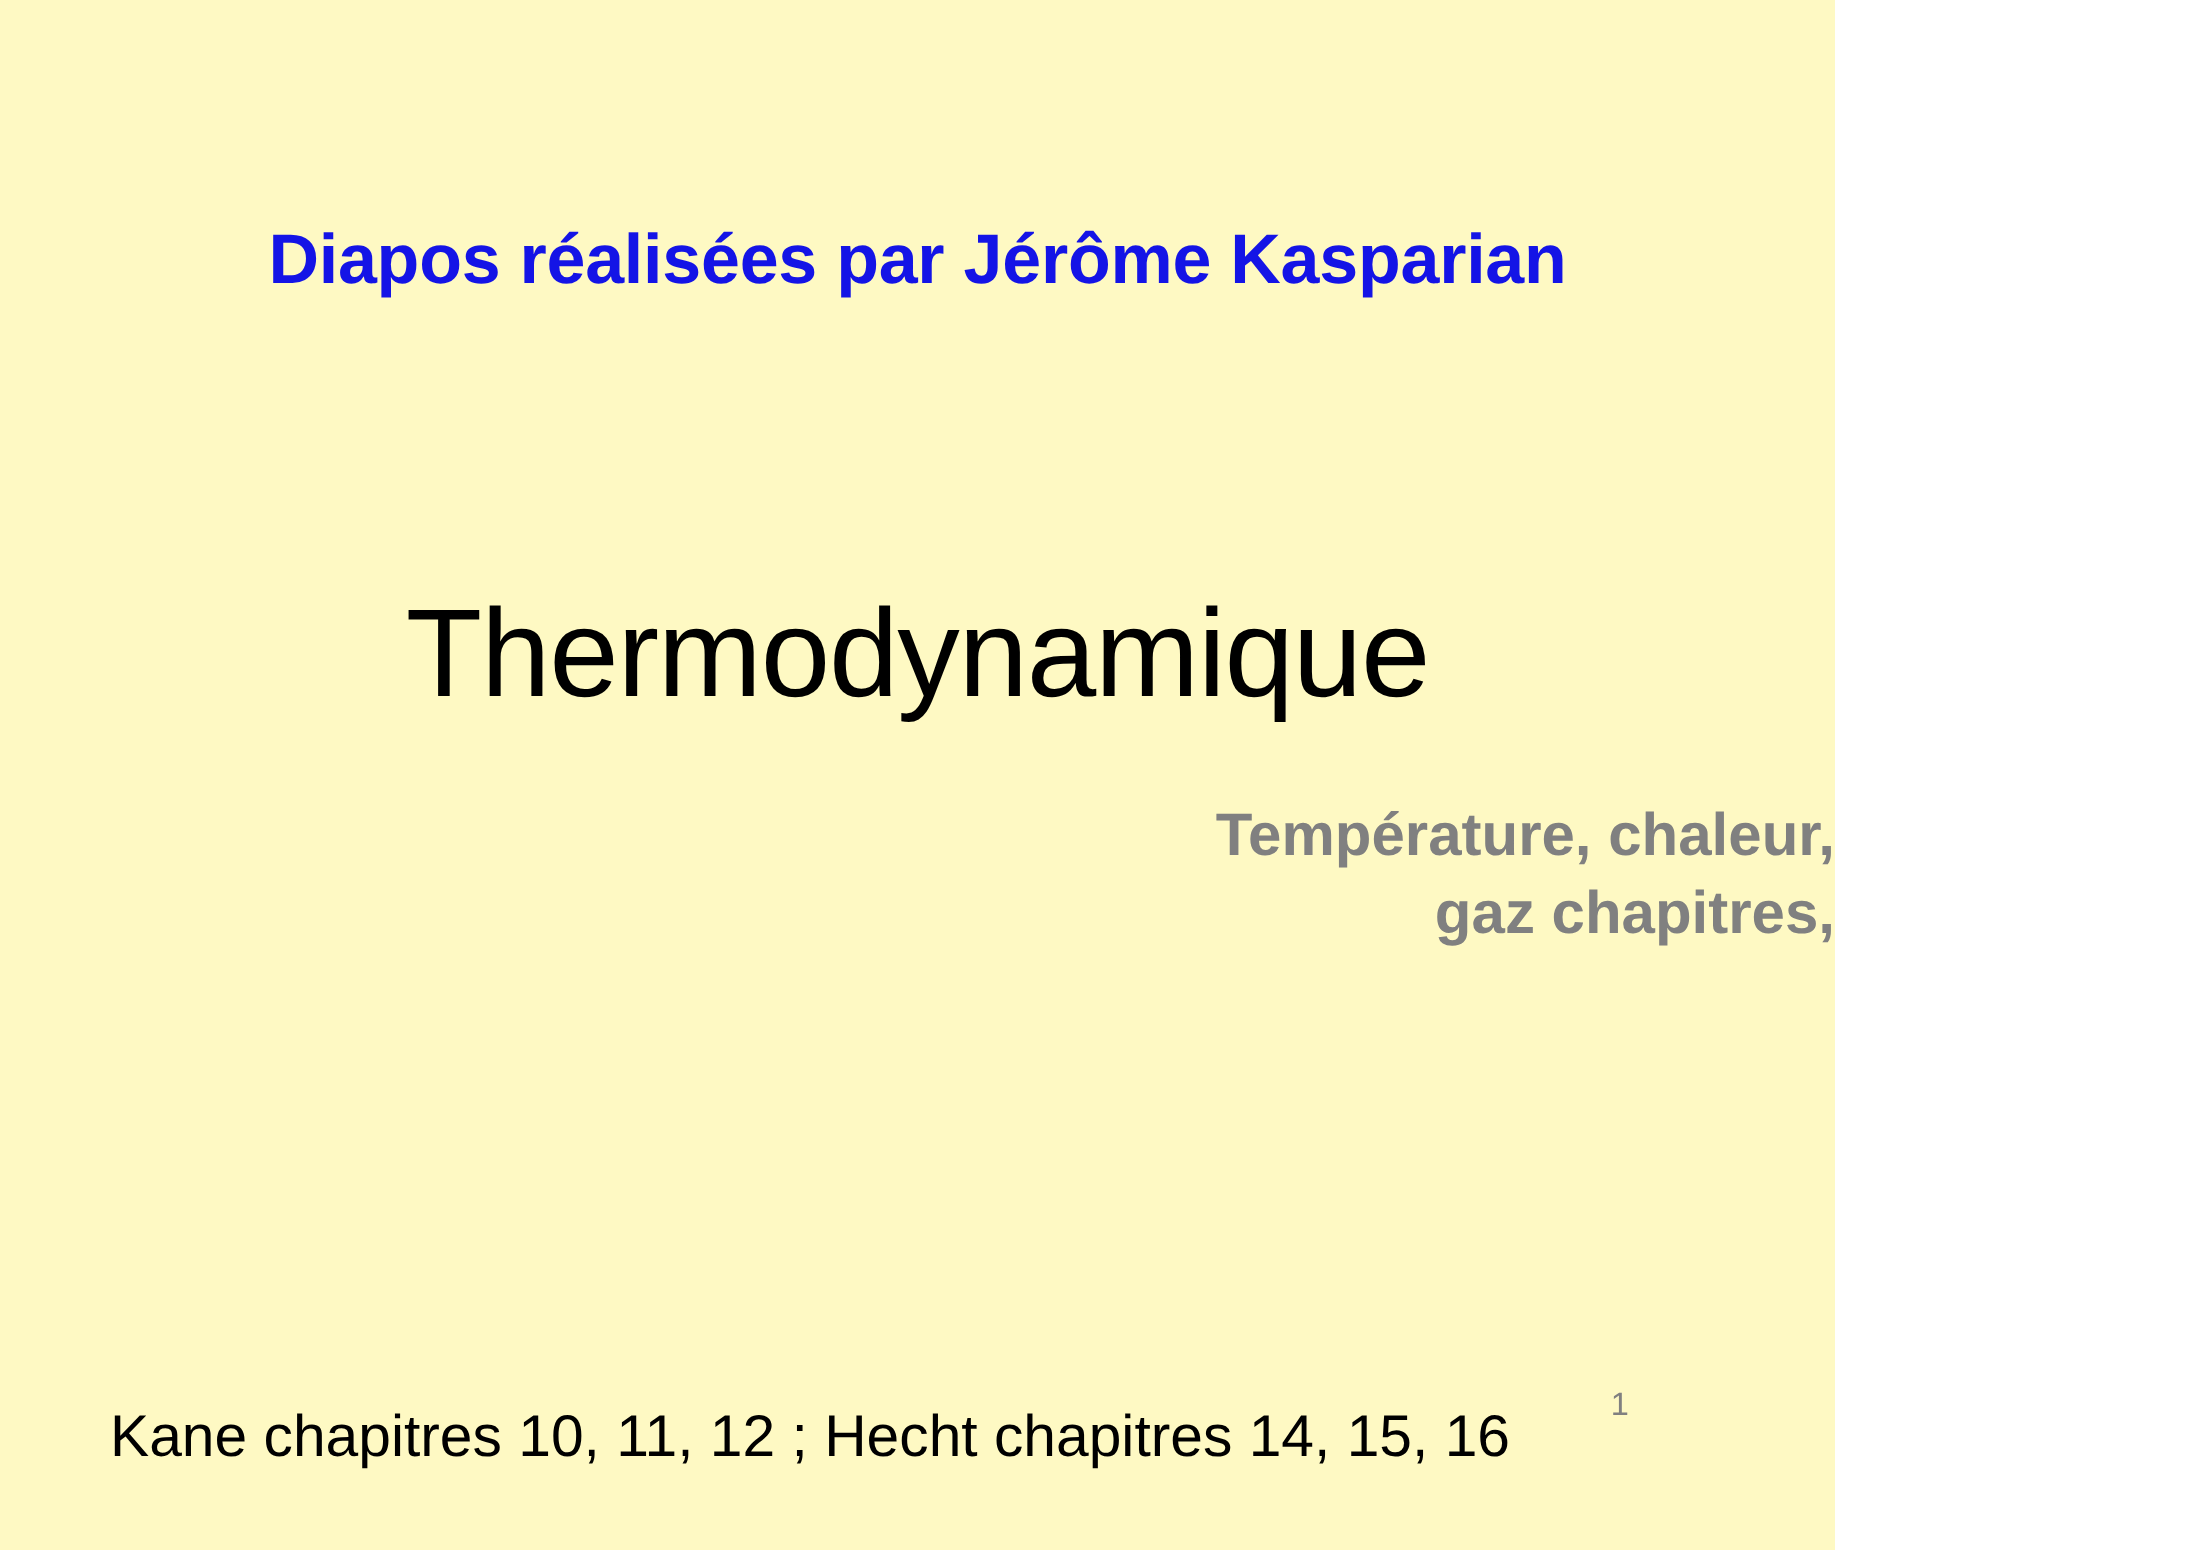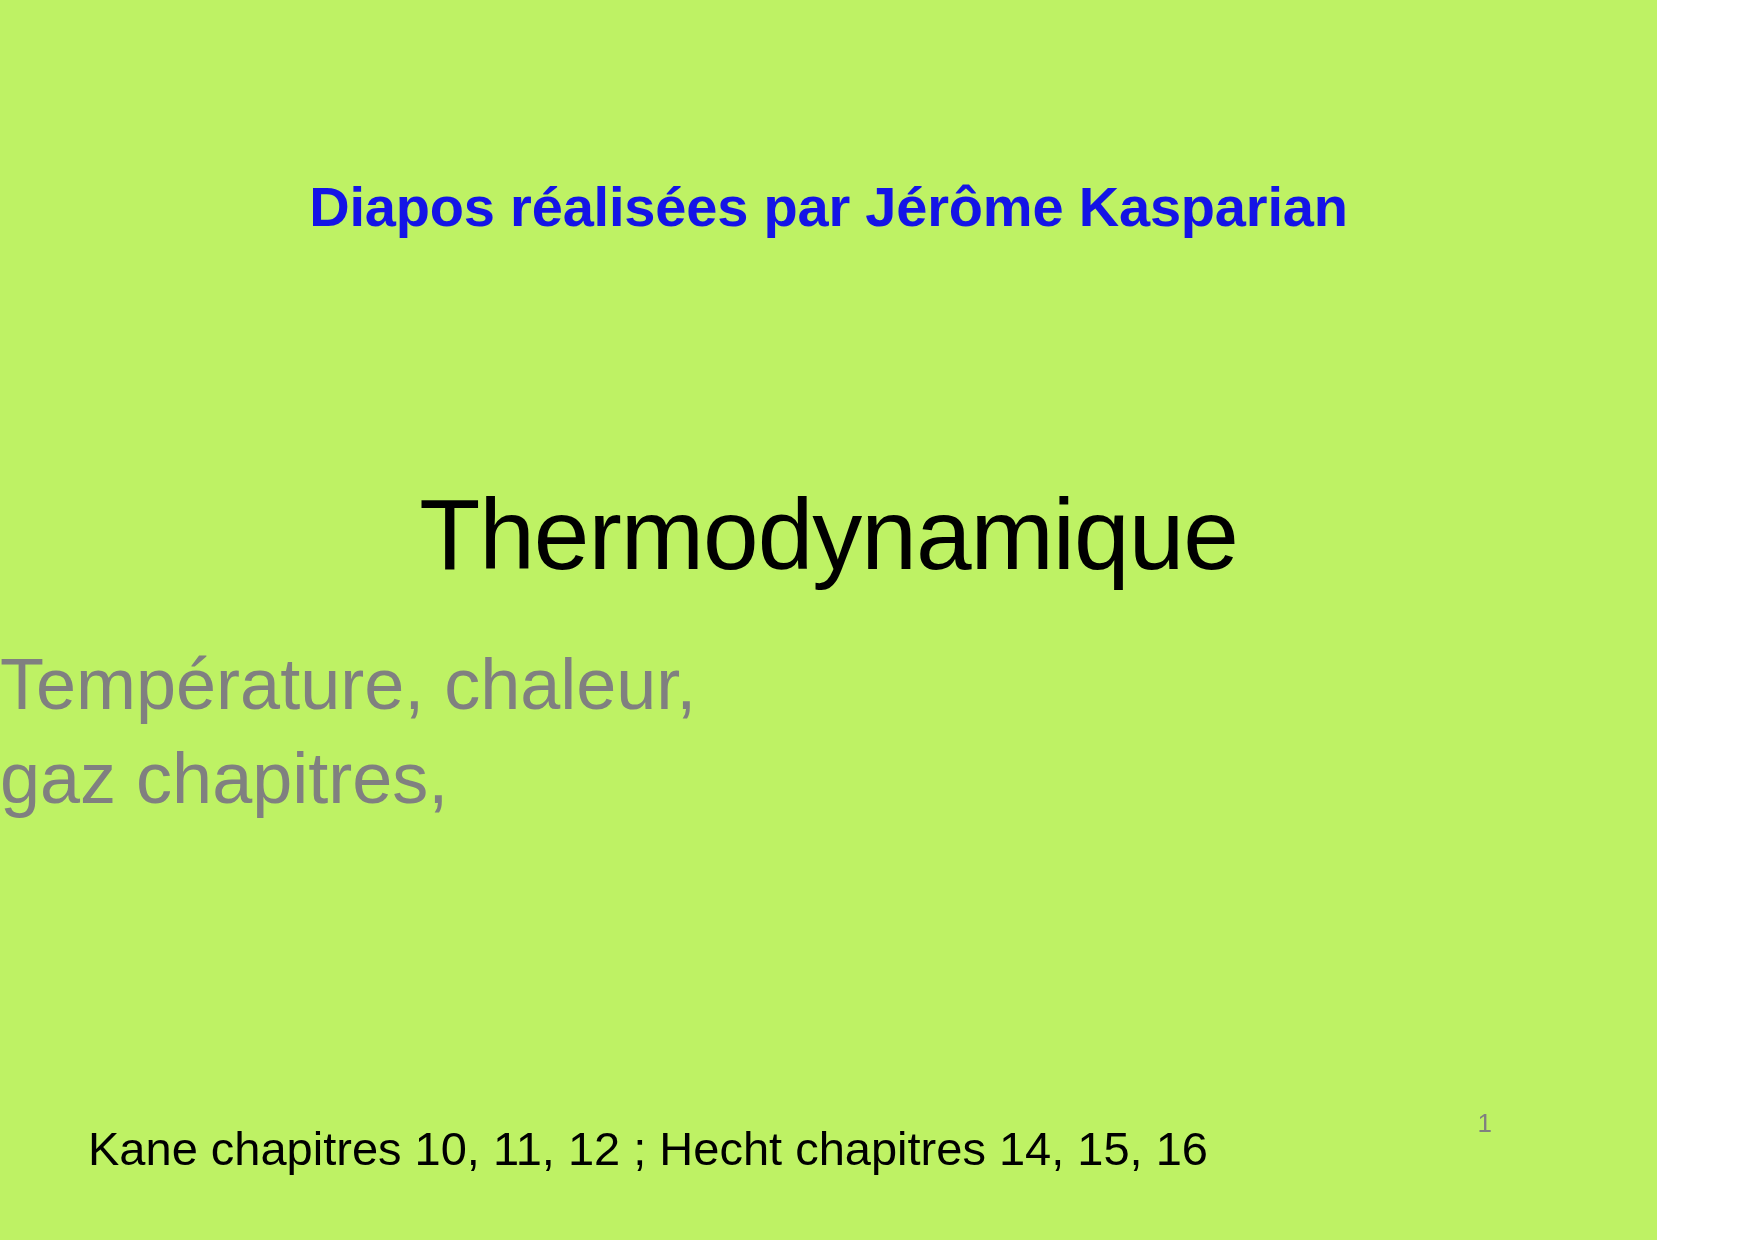--- a/index.html
+++ b/index.html
@@ -6,23 +6,23 @@
     margin: 0;
     padding: 0;
     background: #ffffff;
   }
   body {
     font-family: "Liberation Sans", sans-serif;
     -webkit-font-smoothing: antialiased;
   }
   #slide {
     position: relative;
-    width: 1657px;
+    width: 1468px;
     height: 1240px;
-    background: #bef264;
+    background: #fef9c3;
     overflow: hidden;
   }
 
   
   .credit-line {
     position: absolute;
     left: 0;
     right: 0;
     top: 178px;
     text-align: center;
@@ -32,40 +32,40 @@
     letter-spacing: -0.2px;
     line-height: 1.05;
     white-space: nowrap;
   }
 
   
   .slide-title {
     position: absolute;
     left: 0;
     right: 0;
-    top: 415px;
+    top: 404px;
     text-align: center;
     color: #000000;
     font-size: 100px;
     font-weight: normal;
     letter-spacing: -1px;
     line-height: 1.05;
     white-space: nowrap;
   }
 
   
   .slide-subtitle {
     position: absolute;
     left: 0;
     right: 0;
     top: 638px;
-    text-align: left;
+    text-align: right;
     color: #808080;
-    font-size: 72px;
-    font-weight: normal;
+    font-size: 48px;
+    font-weight: bold;
     line-height: 1.30;
   }
   .slide-subtitle .sub-line {
     display: block;
     white-space: nowrap;
   }
 
   
   .footer-reference {
     position: absolute;

